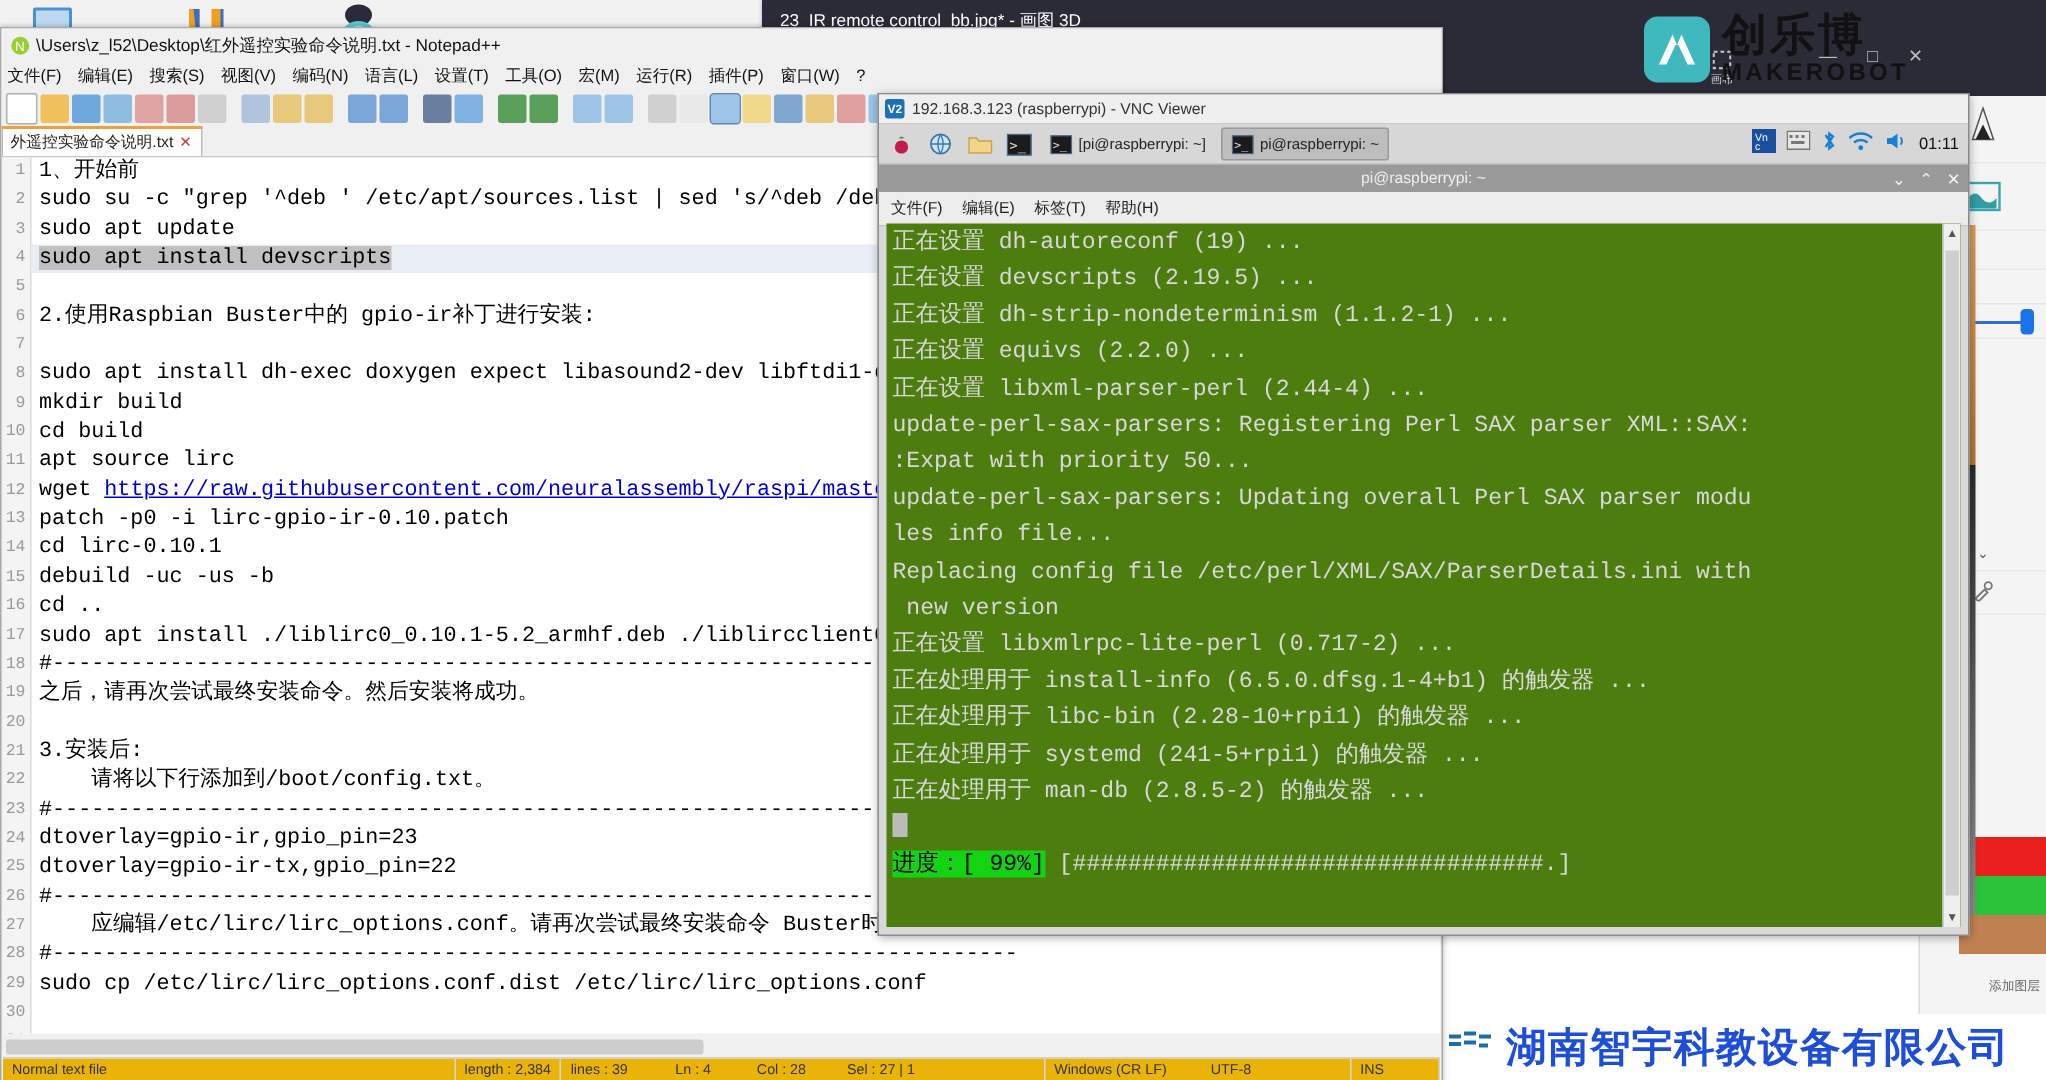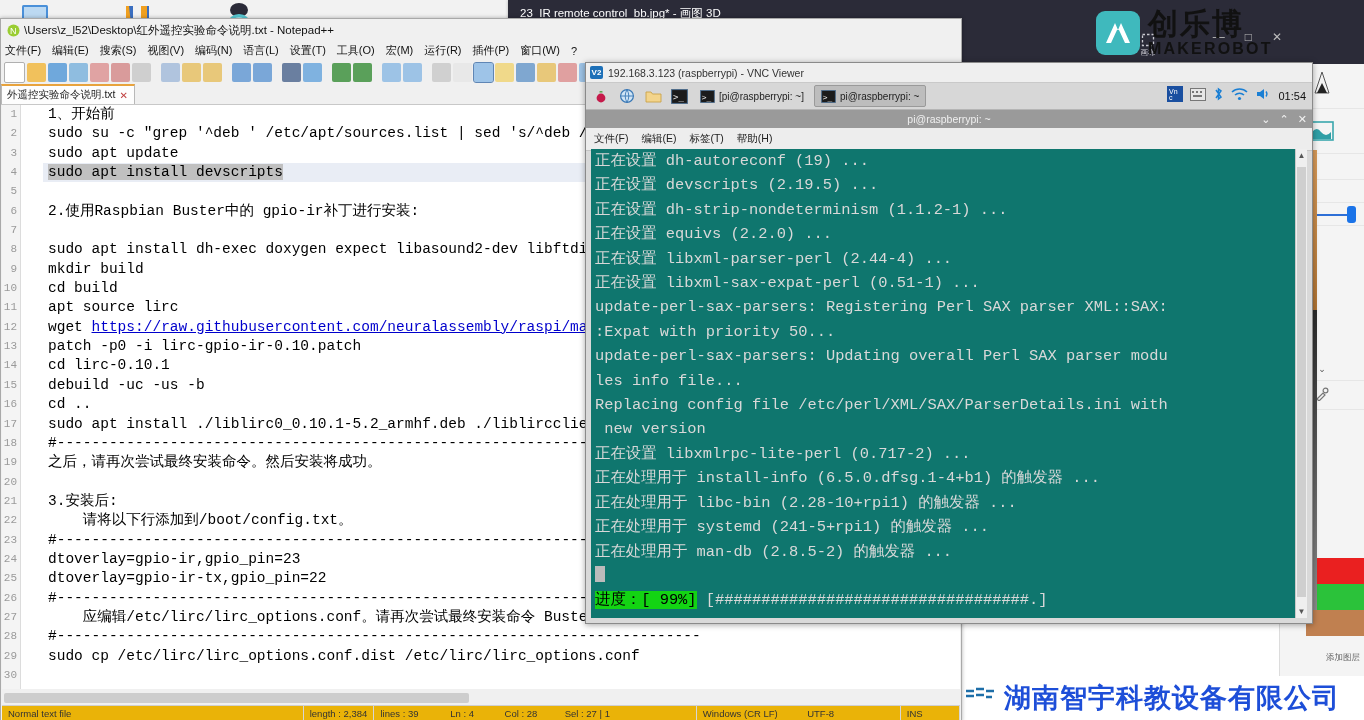--- a/index.html
+++ b/index.html
@@ -77,21 +77,21 @@
            border-top:2px solid #e8a33d;display:flex;align-items:center;gap:4px;
            padding:0 6px 0 5px;font-size:10.5px;color:#222;}
   #npp-tab .x{color:#c04040;font-size:10px;}
   #npp-editor{position:absolute;left:1px;top:86px;right:1px;bottom:32px;background:#ffffff;overflow:hidden;}
   #gutter{position:absolute;left:0;top:0;width:18px;bottom:0;background:#f4f4f4;
           border-right:1px solid #dcdcdc;}
   #gutter div{height:19.35px;line-height:19.35px;text-align:right;padding-right:3px;
               font-family:"Liberation Mono", monospace;font-size:11px;color:#9a9a9a;}
   #code{position:absolute;left:19px;top:0;right:0;bottom:0;}
   #code .ln{height:19.35px;line-height:19.35px;white-space:pre;font-family:"Liberation Mono", monospace;
-            font-size:14.5px;color:#000;padding-left:5px;margin-left:22px;}
+            font-size:14.5px;color:#000;padding-left:5px;}
   #code .ln.selrow{background:#e9edf5;}
   #npp-hscroll{position:absolute;left:1px;right:1px;bottom:15px;height:16px;background:#f0f0f0;}
   #npp-hscroll .thumb{position:absolute;left:2px;top:3px;width:465px;height:10px;background:#cdcdcd;border-radius:2px;}
   #npp-status{position:absolute;left:1px;right:1px;bottom:0;height:15px;background:#eab308;
               border-top:1px solid #d0d0d0;display:flex;align-items:center;font-size:9.5px;color:#333;}
   #npp-status .c{padding:0 6px;border-right:1px solid #d6d6d6;height:15px;display:flex;align-items:center;}
 
   
   #vnc{position:absolute;left:585px;top:62px;width:726px;height:560px;background:#d9d9d9;
        border:1px solid #8a8a8a;box-shadow:0 1px 6px rgba(0,0,0,.35);}
@@ -105,21 +105,21 @@
   .pi-task{height:20px;display:flex;align-items:center;gap:4px;padding:0 6px;font-size:10px;color:#222;border-radius:2px;}
   .pi-task.active{background:#bdbdbd;border:1px solid #9a9a9a;}
   .pi-tray{margin-left:auto;display:flex;align-items:center;gap:7px;padding-right:6px;}
   .pi-clock{font-size:11px;color:#111;}
   #lx-title{height:18px;background:#9a9a9a;display:flex;align-items:center;justify-content:center;
             font-size:10.5px;color:#efefef;position:relative;}
   #lx-title .wbtns{position:absolute;right:5px;top:0;height:18px;display:flex;align-items:center;gap:9px;
                    font-size:11px;color:#f2f2f2;}
   #lx-menu{height:22px;background:#ededed;display:flex;align-items:center;gap:13px;
            padding-left:8px;font-size:10.5px;color:#222;border-bottom:1px solid #c4c4c4;}
-  #term{position:absolute;left:5px;top:86px;right:5px;bottom:5px;background:#0f766e;overflow:hidden;}
+  #term{position:absolute;left:5px;top:86px;right:5px;bottom:5px;background:#4d7c0f;overflow:hidden;}
   #term .tl{font-family:"Liberation Mono", monospace;font-size:15.4px;line-height:24.4px;
             color:#d8d8d8;white-space:pre;padding-left:4px;}
   #term .cursor{display:inline-block;width:10px;height:16px;background:#bbb;vertical-align:-2px;}
   #term .prog{font-family:"Liberation Mono", monospace;font-size:15.4px;line-height:24.4px;padding-left:4px;}
   #term .prog .lbl{background:#13d413;color:#000;}
   #term-scroll{position:absolute;right:0;top:0;width:11px;bottom:0;background:#efefef;border-left:1px solid #c9c9c9;}
   #term-scroll .tthumb{position:absolute;left:1px;top:18px;width:9px;height:430px;background:#cfcfcf;}
   #term-scroll .ar{font-size:8px;color:#555;text-align:center;}
 </style>
 </head>
@@ -534,21 +534,21 @@
             <path d="M4 8 a7 7 0 0 1 9 0" stroke="#1a7fd4" stroke-width="1.6" fill="none"></path>
             <circle cx="8.5" cy="11.5" r="1.6" fill="#1a7fd4"></circle>
           </svg>
       </span>
       <span>
         <svg width="16" height="14" viewBox="0 0 16 14">
             <path d="M2 5 h3 l4-3 v10 l-4-3 H2 Z" fill="#1a7fd4"></path>
             <path d="M11 4.5 a4 4 0 0 1 0 5" stroke="#1a7fd4" stroke-width="1.3" fill="none"></path>
           </svg>
       </span>
-      <span class="pi-clock">01:54</span>
+      <span class="pi-clock">01:11</span>
     </div>
   </div>
 
   <div id="lx-title">
     <span>pi@raspberrypi: ~</span>
     <span class="wbtns">
       <span>⌄</span>
       <span>⌃</span>
       <span>✕</span>
     </span>
@@ -561,21 +561,20 @@
     <span>帮助(H)</span>
   </div>
 
   <div id="term">
     <div id="term-lines">
         <div class="tl">正在设置 dh-autoreconf (19) ...</div>
         <div class="tl">正在设置 devscripts (2.19.5) ...</div>
         <div class="tl">正在设置 dh-strip-nondeterminism (1.1.2-1) ...</div>
         <div class="tl">正在设置 equivs (2.2.0) ...</div>
         <div class="tl">正在设置 libxml-parser-perl (2.44-4) ...</div>
-        <div class="tl">正在设置 libxml-sax-expat-perl (0.51-1) ...</div>
         <div class="tl">update-perl-sax-parsers: Registering Perl SAX parser XML::SAX:</div>
         <div class="tl">:Expat with priority 50...</div>
         <div class="tl">update-perl-sax-parsers: Updating overall Perl SAX parser modu</div>
         <div class="tl">les info file...</div>
         <div class="tl">Replacing config file /etc/perl/XML/SAX/ParserDetails.ini with</div>
         <div class="tl"> new version</div>
         <div class="tl">正在设置 libxmlrpc-lite-perl (0.717-2) ...</div>
         <div class="tl">正在处理用于 install-info (6.5.0.dfsg.1-4+b1) 的触发器 ...</div>
         <div class="tl">正在处理用于 libc-bin (2.28-10+rpi1) 的触发器 ...</div>
         <div class="tl">正在处理用于 systemd (241-5+rpi1) 的触发器 ...</div>

